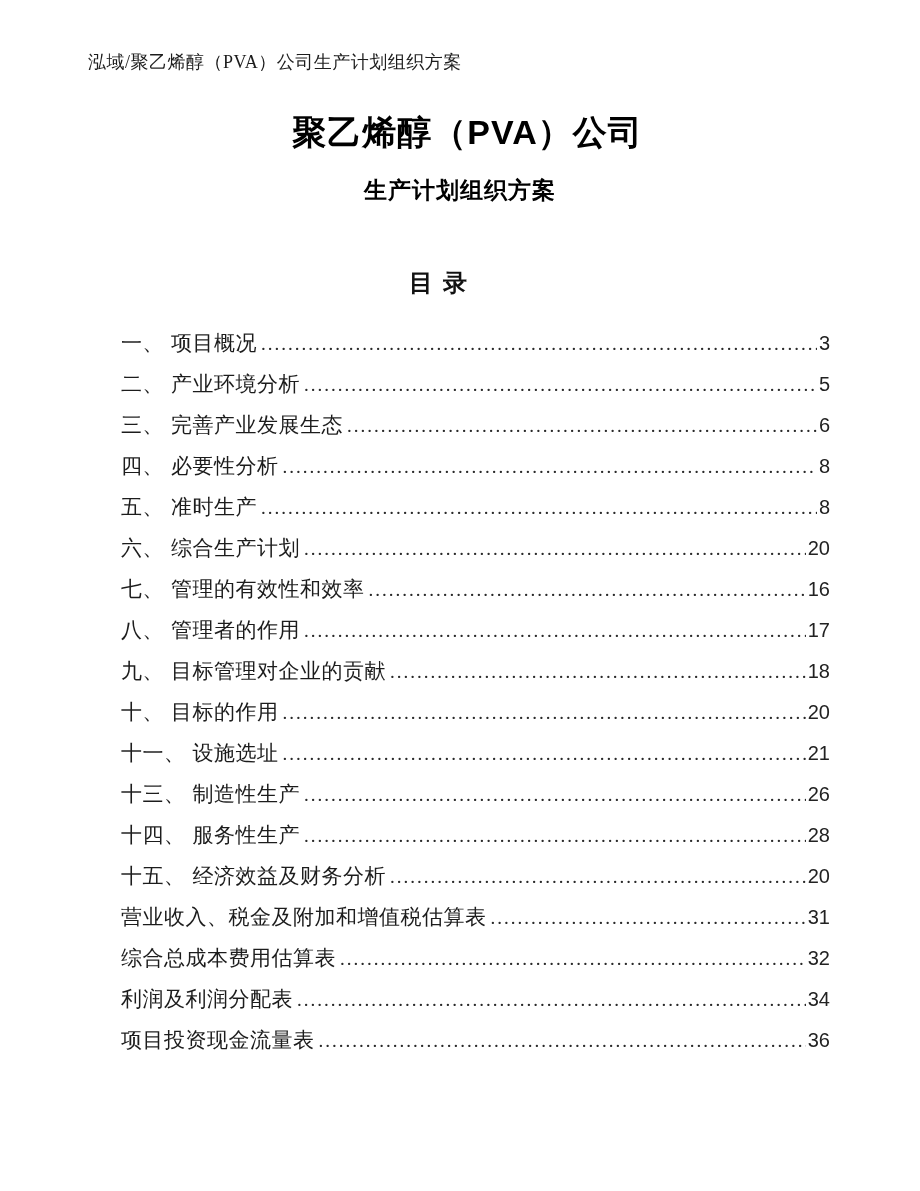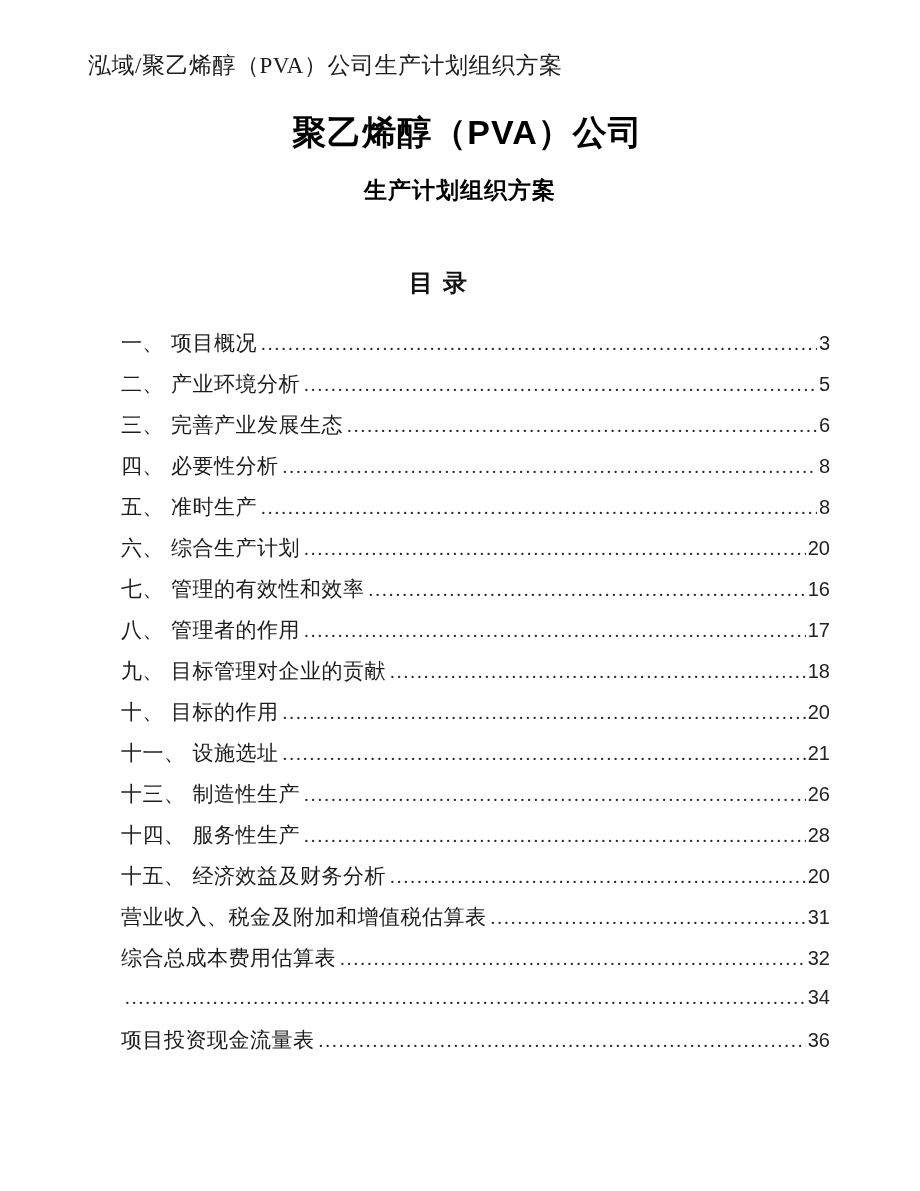--- a/index.html
+++ b/index.html
@@ -15,21 +15,21 @@
   }
   .page {
     position: absolute;
     inset: 0;
     background: #ffffff;
   }
   .doc-header {
     position: absolute;
     left: 88px;
     top: 50px;
-    font-size: 23px;
+    font-size: 18px;
     letter-spacing: 0.5px;
     color: #1c1c1c;
     white-space: nowrap;
   }
   .title1 {
     position: absolute;
     top: 110px;
     left: 0;
     width: 920px;
     margin: 0;
@@ -231,20 +231,21 @@
 
   <div class="toc-row">
 
     <span class="toc-title">综合总成本费用估算表</span>
     <span class="toc-leader"></span>
     <span class="toc-page">32</span>
   </div>
 
   <div class="toc-row">
 
+    <span class="toc-title">利润及利润分配表</span>
     <span class="toc-leader"></span>
     <span class="toc-page">34</span>
   </div>
 
   <div class="toc-row">
 
     <span class="toc-title">项目投资现金流量表</span>
     <span class="toc-leader"></span>
     <span class="toc-page">36</span>
   </div>

